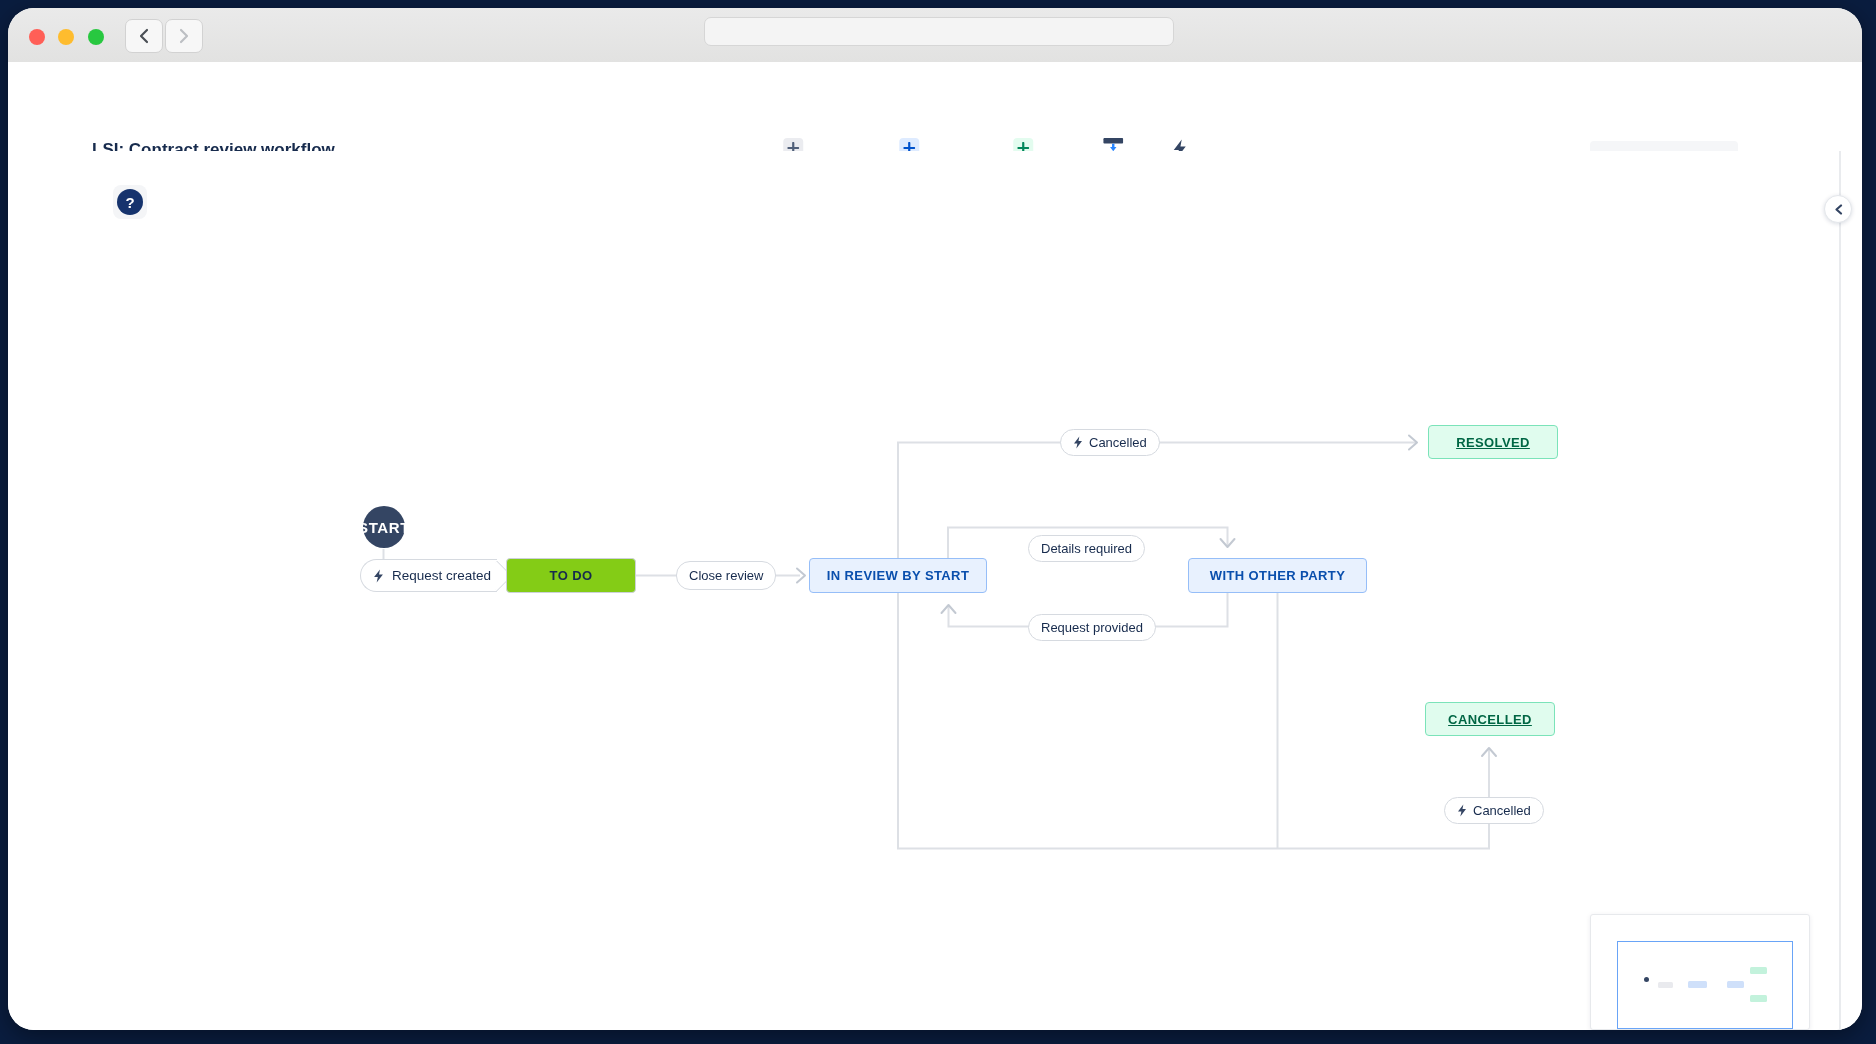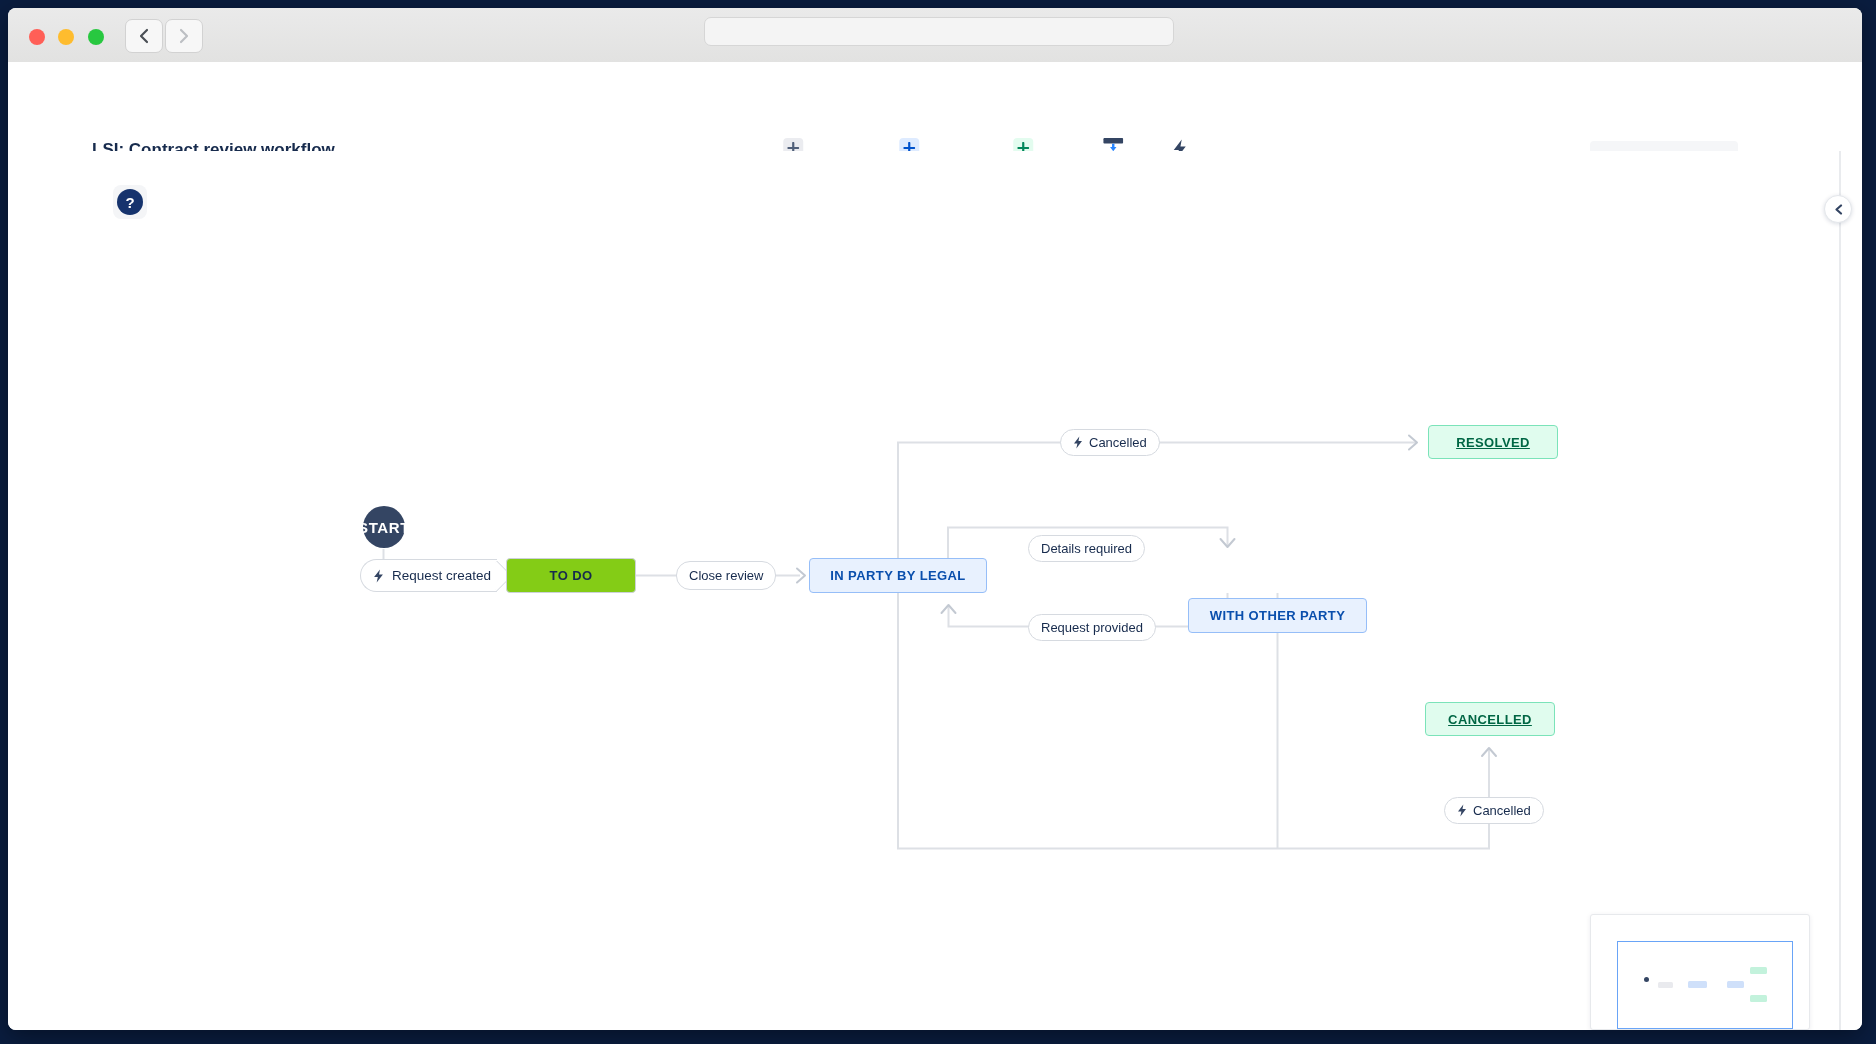--- a/index.html
+++ b/index.html
@@ -5,21 +5,21 @@
   html,body{margin:0;padding:0;}
   body{
     width:1876px;height:1044px;
     background:#0a1d3f;
     font-family:"Liberation Sans",sans-serif;
     position:relative;overflow:hidden;
     -webkit-font-smoothing:antialiased;
   }
   .window{
     position:absolute;left:8px;top:8px;width:1854px;height:1022px;
-    background:#ffffff;border-radius:8px;overflow:hidden;
+    background:#ffffff;border-radius:26px;overflow:hidden;
     box-shadow:0 6px 24px rgba(0,0,0,.4);
   }
   
   .titlebar{
     position:absolute;left:0;top:0;right:0;height:54px;
     background:linear-gradient(#eaeaea,#e2e2e1);
     border-bottom:1px solid #cfcfcf;
   }
   .light{position:absolute;top:21px;width:16px;height:16px;border-radius:50%;}
   .light.red{left:21px;background:#ff5f57;}
@@ -89,21 +89,21 @@
     display:flex;align-items:center;justify-content:center;cursor:grab;z-index:2;
   }
   .status{
     position:absolute;display:flex;align-items:center;justify-content:center;
     font-size:13px;font-weight:700;letter-spacing:.4px;border-radius:4px;
     box-sizing:border-box;cursor:grab;z-index:2;white-space:nowrap;
   }
   .status.todo{left:498px;top:550px;width:130px;height:35px;background:#84cc16;border:1.5px solid #ccd1d9;color:#172b4d;}
   .status.inprogress{background:#e8f1fe;border:1.5px solid #96bef8;color:#0a4fad;}
   .status.in-review{left:801px;top:550px;width:178px;height:35px;}
-  .status.with-other{left:1180px;top:550px;width:179px;height:35px;margin-top:40px;}
+  .status.with-other{left:1180px;top:550px;width:179px;height:35px;}
   .status.done{background:#e0fcee;border:1.5px solid #7be3b9;color:#006644;text-decoration:underline;}
   .status.resolved{left:1420px;top:417px;width:130px;height:34px;}
   .status.cancelled{left:1417px;top:694px;width:130px;height:34px;}
   .t-pill{
     position:absolute;height:27px;display:inline-flex;align-items:center;gap:6px;
     padding:0 12px;background:#fff;border:1.5px solid #d6dae0;border-radius:14px;
     font-size:13px;font-weight:500;color:#172b4d;box-sizing:border-box;
     cursor:pointer;z-index:2;white-space:nowrap;
   }
   .t-pill.request{
@@ -265,21 +265,21 @@
     <span>Request created</span>
     <span class="pill-tip"></span>
   </div>
 
   <div class="status todo node">TO DO</div>
 
   <div class="t-pill start-review">
     <span>Close review</span>
   </div>
 
-  <div class="status inprogress in-review node">IN PARTY BY LEGAL</div>
+  <div class="status inprogress in-review node">IN REVIEW BY START</div>
   <div class="status inprogress with-other node">WITH OTHER PARTY</div>
   <div class="status done resolved node">RESOLVED</div>
   <div class="status done cancelled node">CANCELLED</div>
 
   <div class="t-pill approved">
     <svg width="10" height="13" viewBox="0 0 15 19">
       <path d="M9.5 0.5 L1.5 11 H6.6 L5 18.5 L13.5 7.4 H8.2 Z" fill="#344563"></path>
     </svg>
     <span>Cancelled</span>
   </div>

